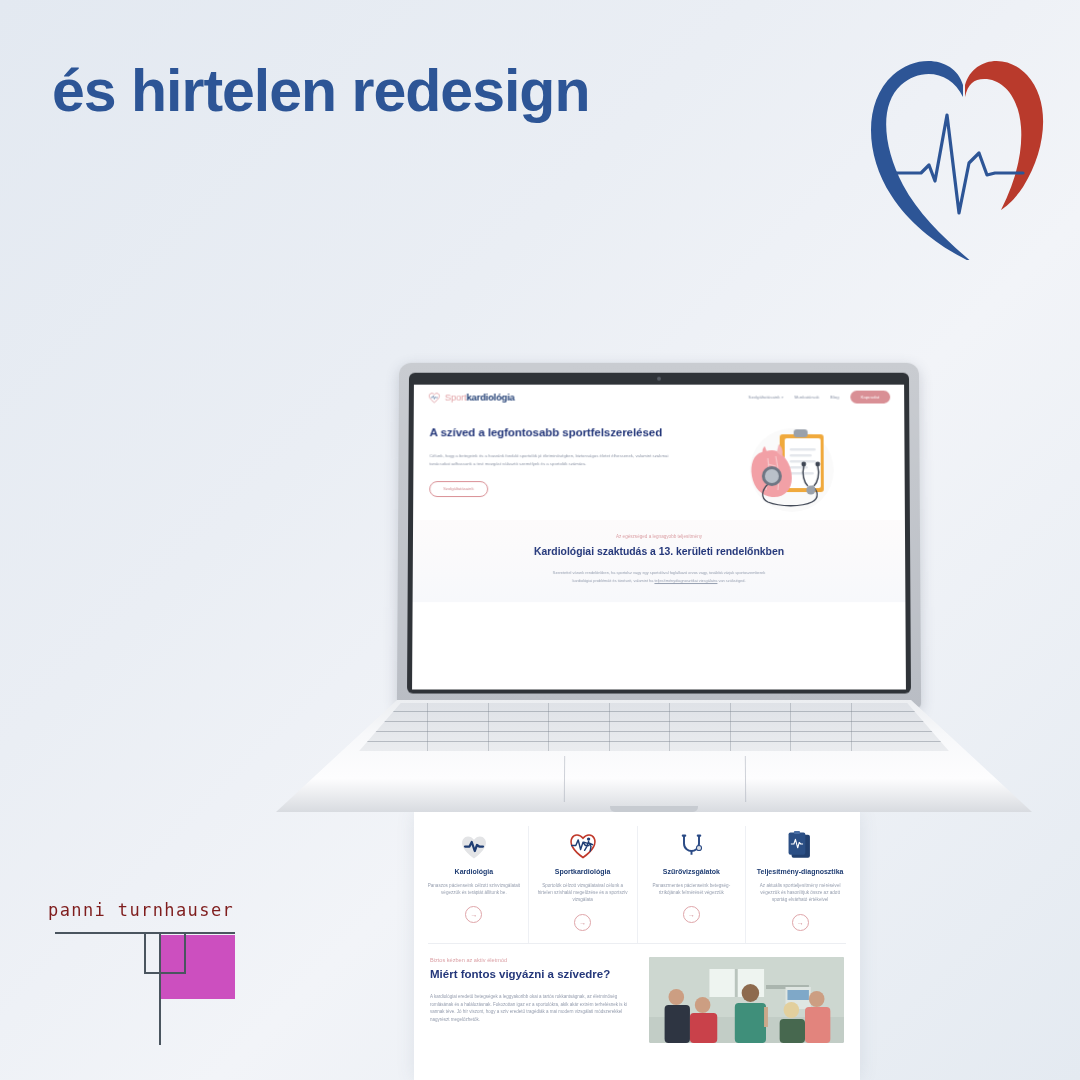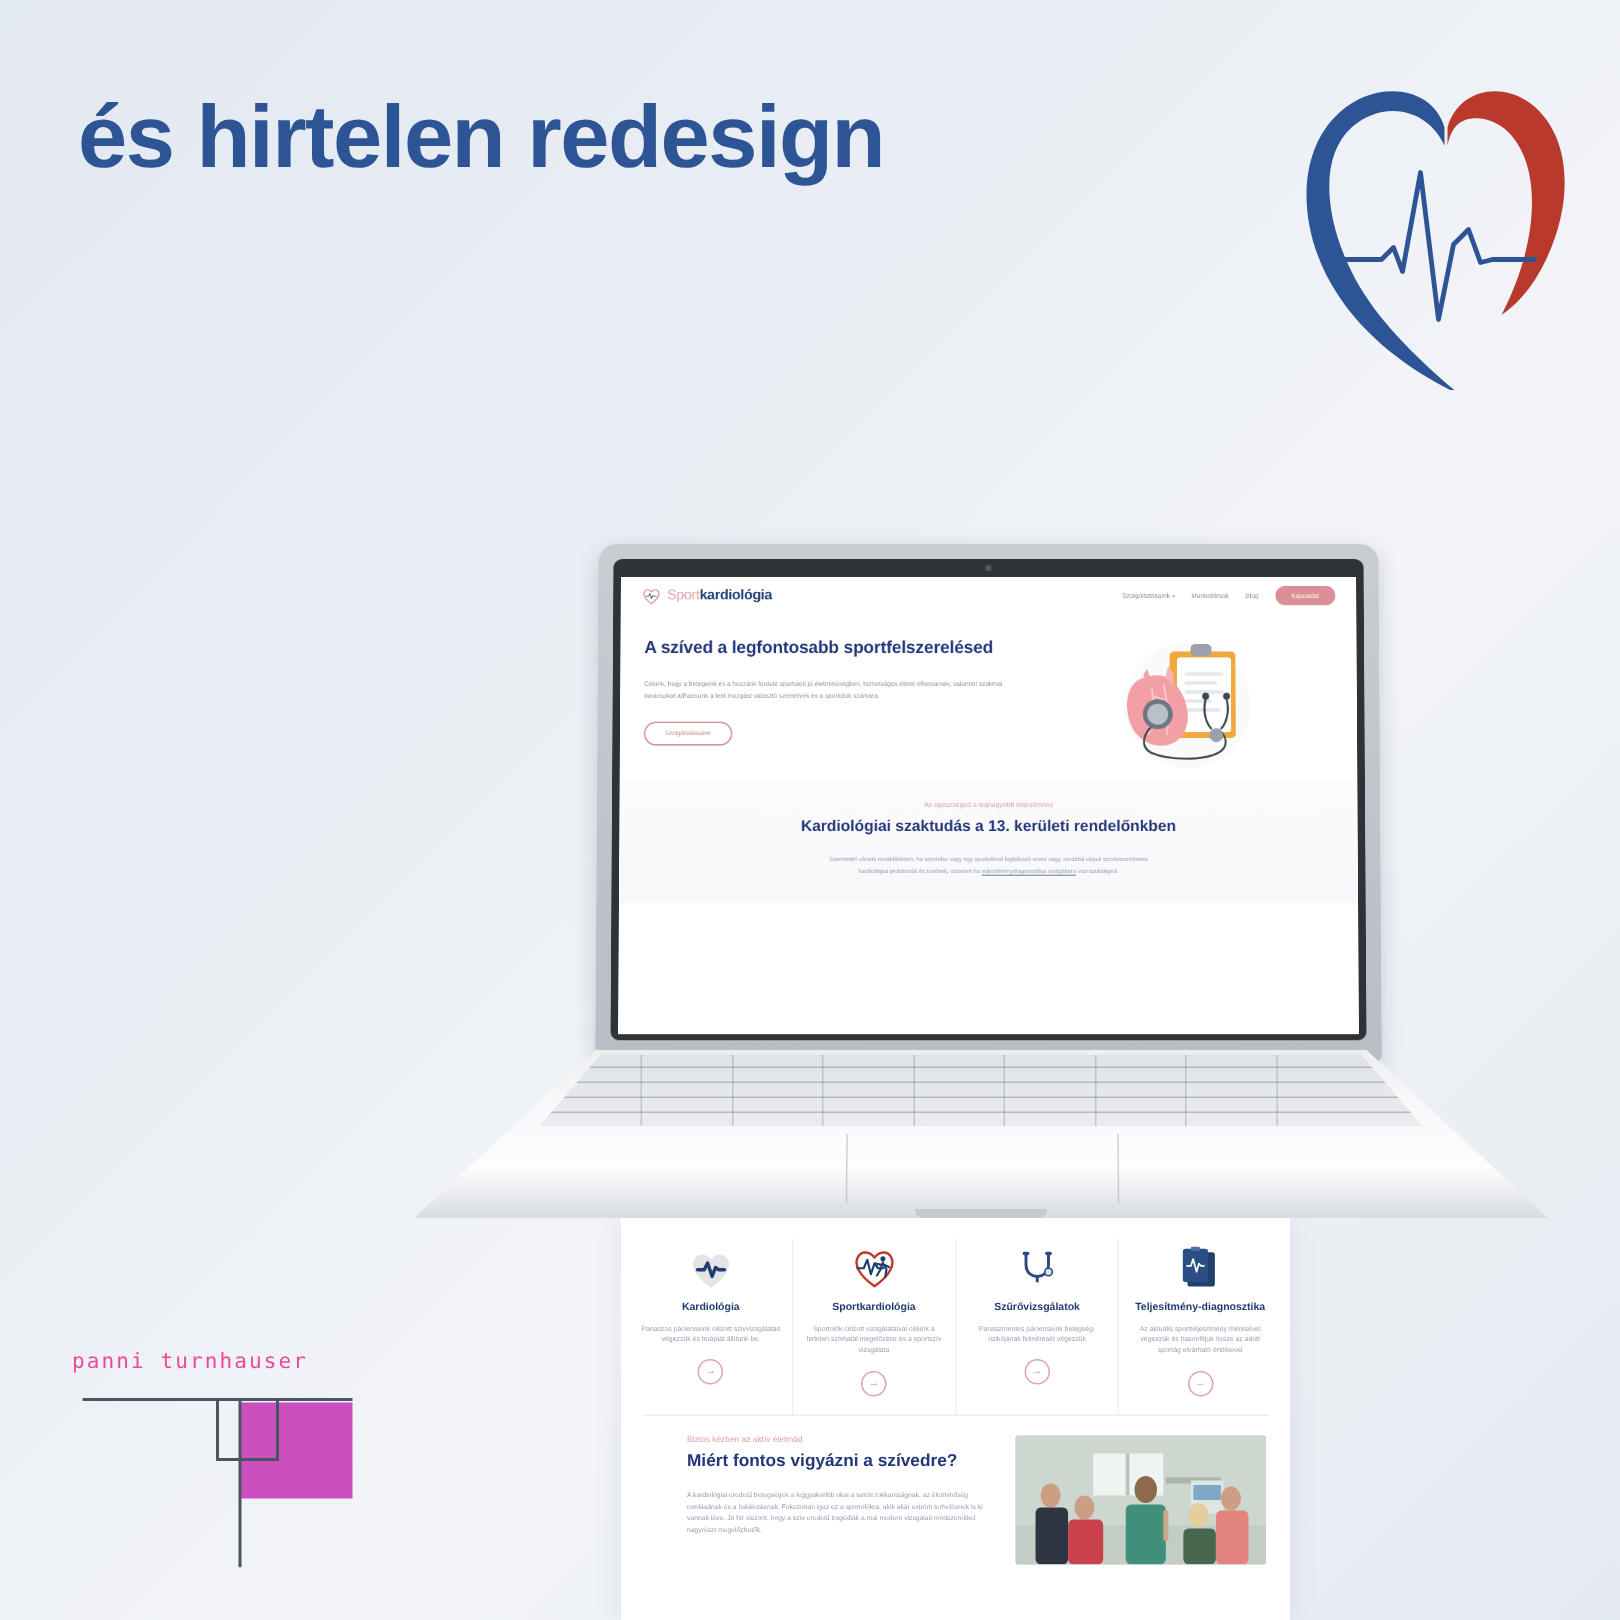--- a/index.html
+++ b/index.html
@@ -122,32 +122,32 @@
   .card h3{margin:8px 0 5px;font-size:7px;color:#1f3d73;font-weight:bold;line-height:1.25;}
   .card p{margin:0;font-size:4.6px;line-height:1.6;color:#98a0b0;}
   .arrow{
     margin:10px auto 0;width:15px;height:15px;border-radius:50%;
     border:0.8px solid #dfa5a9;color:#cf8b91;font-size:7px;
     display:flex;align-items:center;justify-content:center;
   }
   .divider{height:1px;background:#eceef2;margin:0 14px;}
 
   .article{display:flex;gap:12px;padding:13px 16px 0 16px;}
-  .art-l{width:50%;margin-left:28px;}
+  .art-l{width:50%;}
   .art-l .kicker{font-size:5.6px;color:#dba0a5;margin-bottom:4px;}
   .art-l h2{margin:0;font-size:11.5px;line-height:1.3;color:#24377a;font-weight:bold;}
   .art-l p{margin:11px 0 0;font-size:4.5px;line-height:1.75;color:#949cad;}
   .art-r{flex:1;}
   .photo{width:100%;height:86px;border-radius:2px;overflow:hidden;position:relative;background:#b9c3c0;}
 
   
   .sig{position:absolute;left:45px;top:900px;width:200px;height:145px;}
   .sig-name{
     position:absolute;left:3px;top:0;font-family:"DejaVu Sans Mono",monospace;
-    font-size:14px;color:#ec4899;letter-spacing:1.4px;white-space:nowrap;
+    font-size:17px;color:#7f1d1d;letter-spacing:1.4px;white-space:nowrap;
   }
 </style>
 </head>
 <body>
 
 <div class="title">
   <div>és hirtelen redesign</div>
 </div>
 
 <div class="brand-logo">

